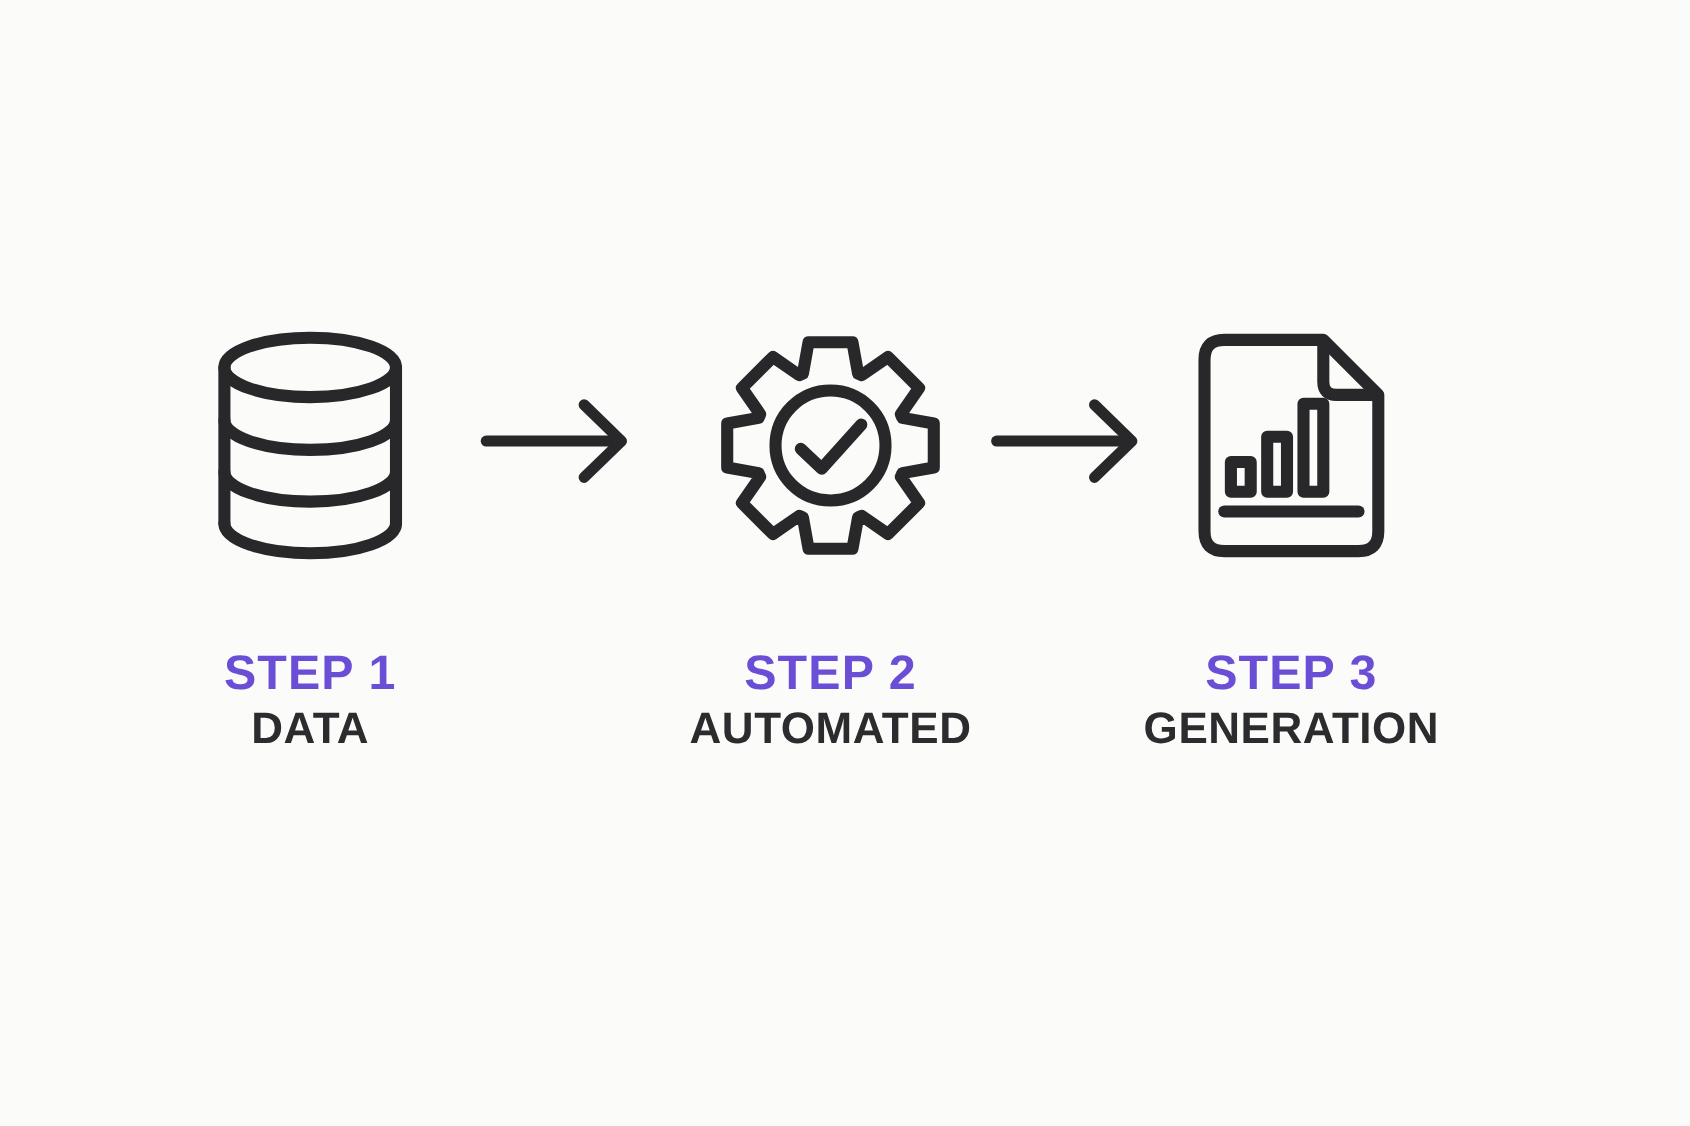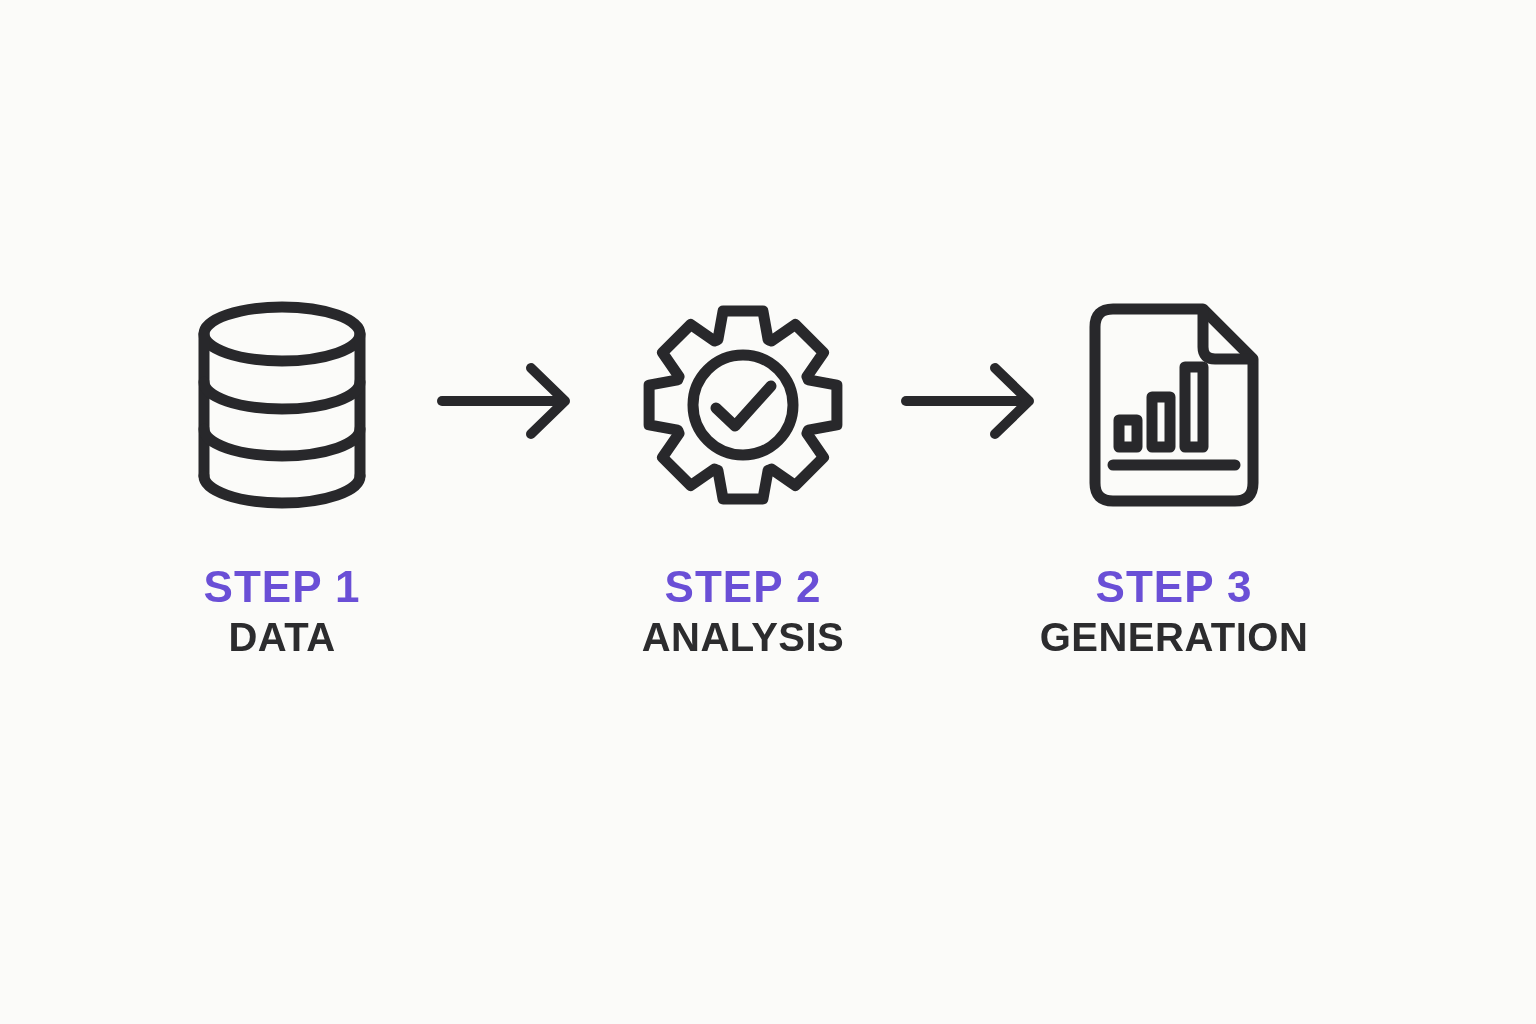--- a/index.html
+++ b/index.html
@@ -12,30 +12,30 @@
     background: var(--bg, #fbfbf9);
     font-family: "Liberation Sans", sans-serif;
   }
   .step {
     position: absolute;
     top: 299px;
     width: 420px;
     text-align: center;
   }
   .step-1 { left: 72px; }
-  .step-2 { left: 533px; }
+  .step-2 { left: 545px; }
   .step-3 { left: 964px; }
   .icon-box {
     height: 212px;
     display: flex;
     align-items: center;
     justify-content: center;
   }
   .step-label {
-    margin-top: 53px;
+    margin-top: 78px;
     font-size: 44px;
     line-height: 46px;
     font-weight: 700;
     letter-spacing: 1px;
     color: var(--accent, #6a4fd6);
   }
   .step-title {
     font-size: 40px;
     line-height: 55px;
     font-weight: 700;
@@ -85,21 +85,21 @@
 <div class="step step-2">
   <div class="icon-box">
     <svg width="210" height="210" viewBox="0 0 210 210">
       <path class="stroke" id="gear-outline" d="M 79.91 39.65 L 85.04 11.10 L 124.96 11.10 L 130.09 39.65 A 70 70 0 0 1 133.47 41.05 L 157.29 24.49 L 185.51 52.71 L 168.95 76.53 A 70 70 0 0 1 170.35 79.91 L 198.90 85.04 L 198.90 124.96 L 170.35 130.09 A 70 70 0 0 1 168.95 133.47 L 185.51 157.29 L 157.29 185.51 L 133.47 168.95 A 70 70 0 0 1 130.09 170.35 L 124.96 198.90 L 85.04 198.90 L 79.91 170.35 A 70 70 0 0 1 76.53 168.95 L 52.71 185.51 L 24.49 157.29 L 41.05 133.47 A 70 70 0 0 1 39.65 130.09 L 11.10 124.96 L 11.10 85.04 L 39.65 79.91 A 70 70 0 0 1 41.05 76.53 L 24.49 52.71 L 52.71 24.49 L 76.53 41.05 A 70 70 0 0 1 79.91 39.65 Z"></path>
       <circle class="stroke" cx="105" cy="105" r="50"></circle>
       <path class="stroke" d="M 78 108 L 97 126 L 133 86"></path>
     </svg>
   </div>
   <div class="step-label">STEP 2</div>
   <div class="step-title">
-    <div>ANALYSIS</div>
+    <div>AUTOMATED</div>
   </div>
 </div>
 
 <svg class="arrow arrow-2" width="145" height="88" viewBox="0 0 145 88">
   <line class="stroke" x1="10" y1="43" x2="126" y2="43"></line>
   <polyline class="stroke" points="99,10 133,43 99,76"></polyline>
 </svg>
 
 <div class="step step-3">
   <div class="icon-box">

